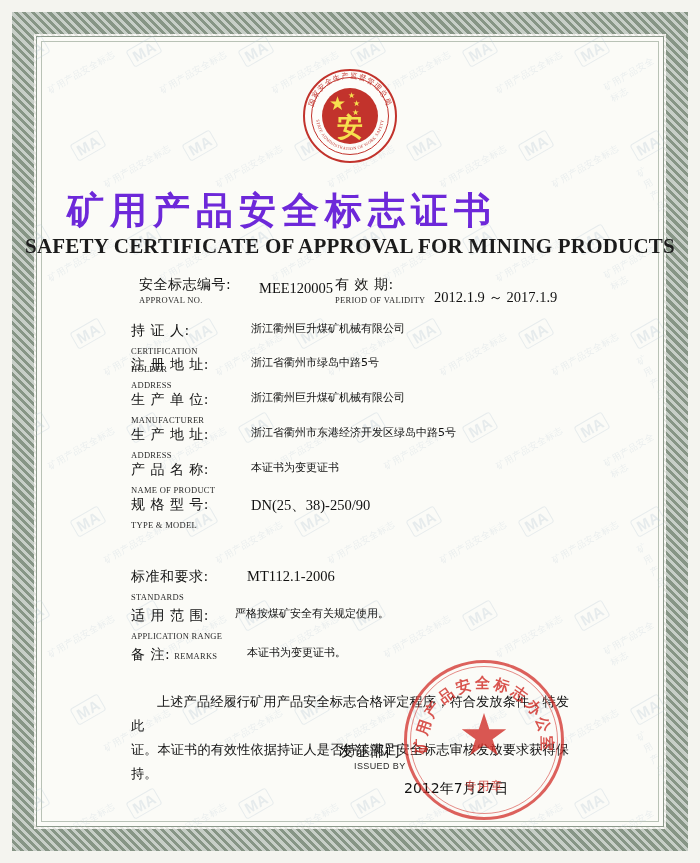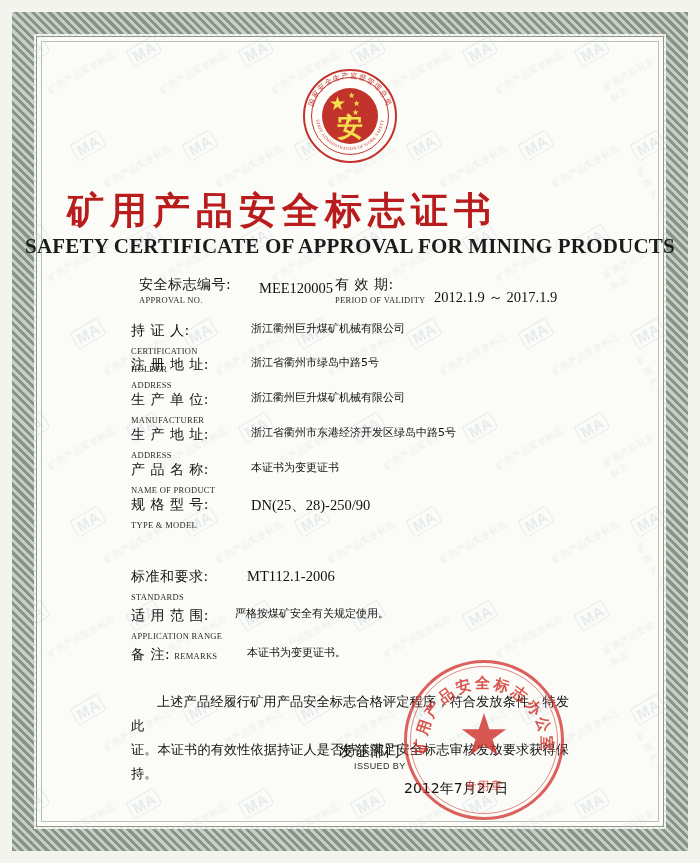--- a/index.html
+++ b/index.html
@@ -151,21 +151,21 @@
   
   .title-cn {
     position: absolute;
     left: 0; top: 186px;
     width: 564px;
     text-align: center;
     font-family: "DejaVu Sans", sans-serif;
     font-weight: bold;
     font-size: 37px;
     letter-spacing: 6px;
-    color: #b91c1c;
+    color: #6d28d9;
   }
   .title-en {
     position: absolute;
     left: 0; top: 234px;
     width: 700px;
     text-align: center;
     font-family: "Liberation Serif", serif;
     font-weight: bold;
     font-size: 21px;
     letter-spacing: 0.2px;
@@ -496,21 +496,21 @@
       <span class="lbl-en">NAME OF PRODUCT</span>
     </div>
     <div class="valbox val-cn" style="left:120px;">本证书为变更证书</div>
   </div>
 
   <div class="field-row" style="top:495px;">
     <div class="lblbox">
       <span class="lbl-cn">规 格 型 号:</span>
       <span class="lbl-en">TYPE &amp; MODEL</span>
     </div>
-    <div class="valbox val" style="left:120px; top:1px;">DN(25、28)-250/90</div>
+    <div class="valbox val" style="left:120px; top:1px;">DN(25、38)-250/90</div>
   </div>
 
   <div class="field-row" style="top:567px;">
     <div class="lblbox">
       <span class="lbl-cn">标准和要求:</span>
       <span class="lbl-en">STANDARDS</span>
     </div>
     <div class="valbox val" style="left:116px; top:1px;">MT112.1-2006</div>
   </div>
 

